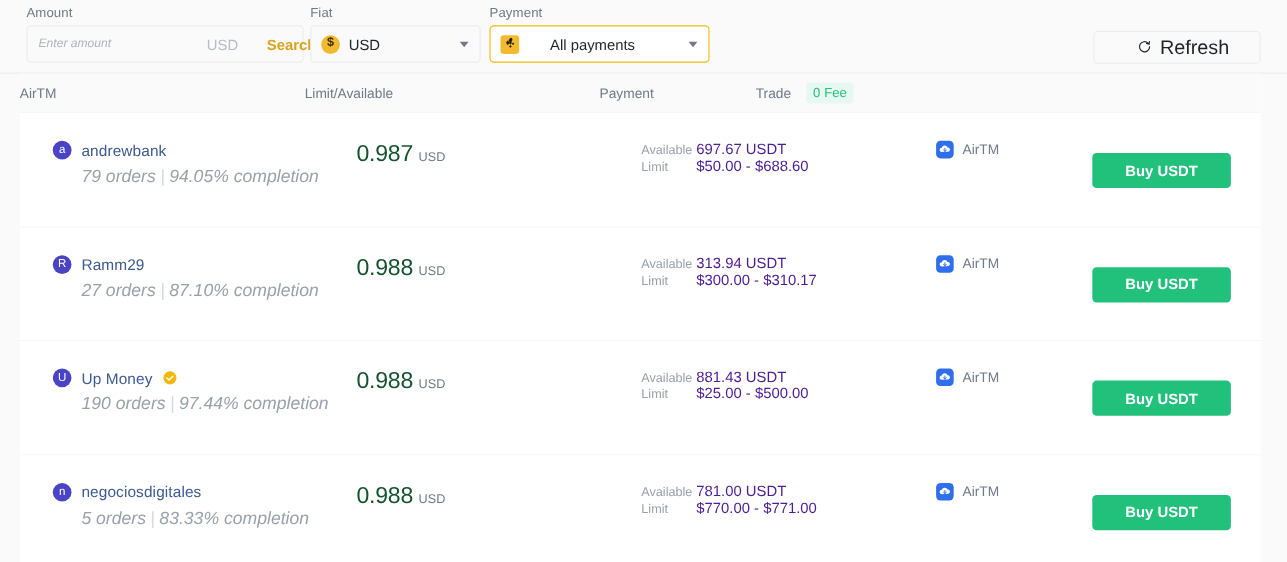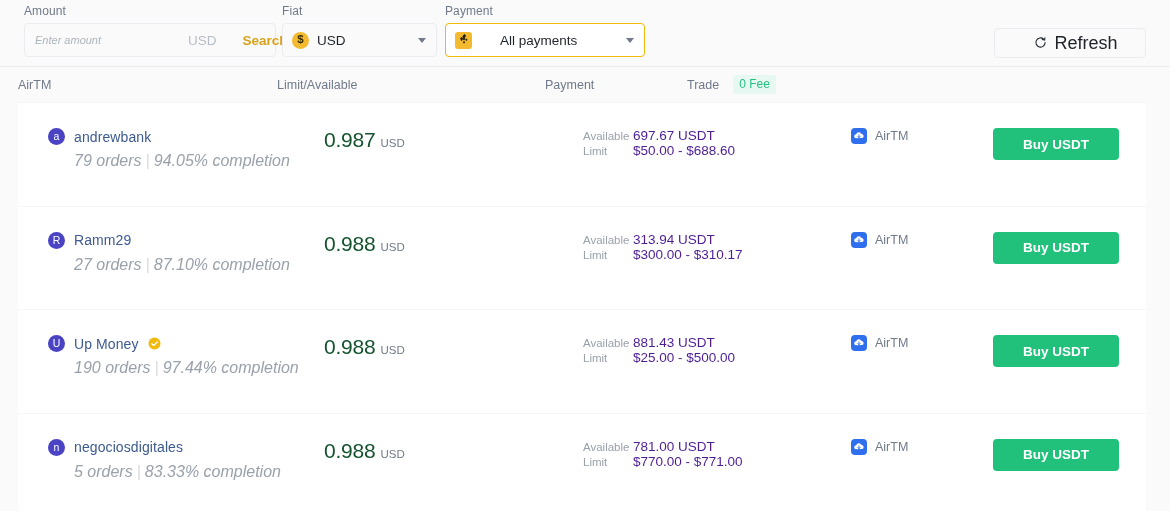--- a/index.html
+++ b/index.html
@@ -174,20 +174,21 @@
     display: flex; align-items: center; justify-content: center;
   }
   .pay-name { font-size: 12.5px; color: #707a8a; white-space: nowrap; }
 
   
   .buy-btn {
     width: 126px; height: 32px; border: none; border-radius: 4px;
     background: #21c17c; color: #ffffff;
     font-size: 13.5px; font-weight: 600; cursor: pointer;
     font-family: "Liberation Sans", sans-serif;
+    margin-top: 11px;
   }
 </style>
 </head>
 <body>
 
 <div class="page">
 
   <div class="filterbar">
 
     <div class="filter-group amount-group">

